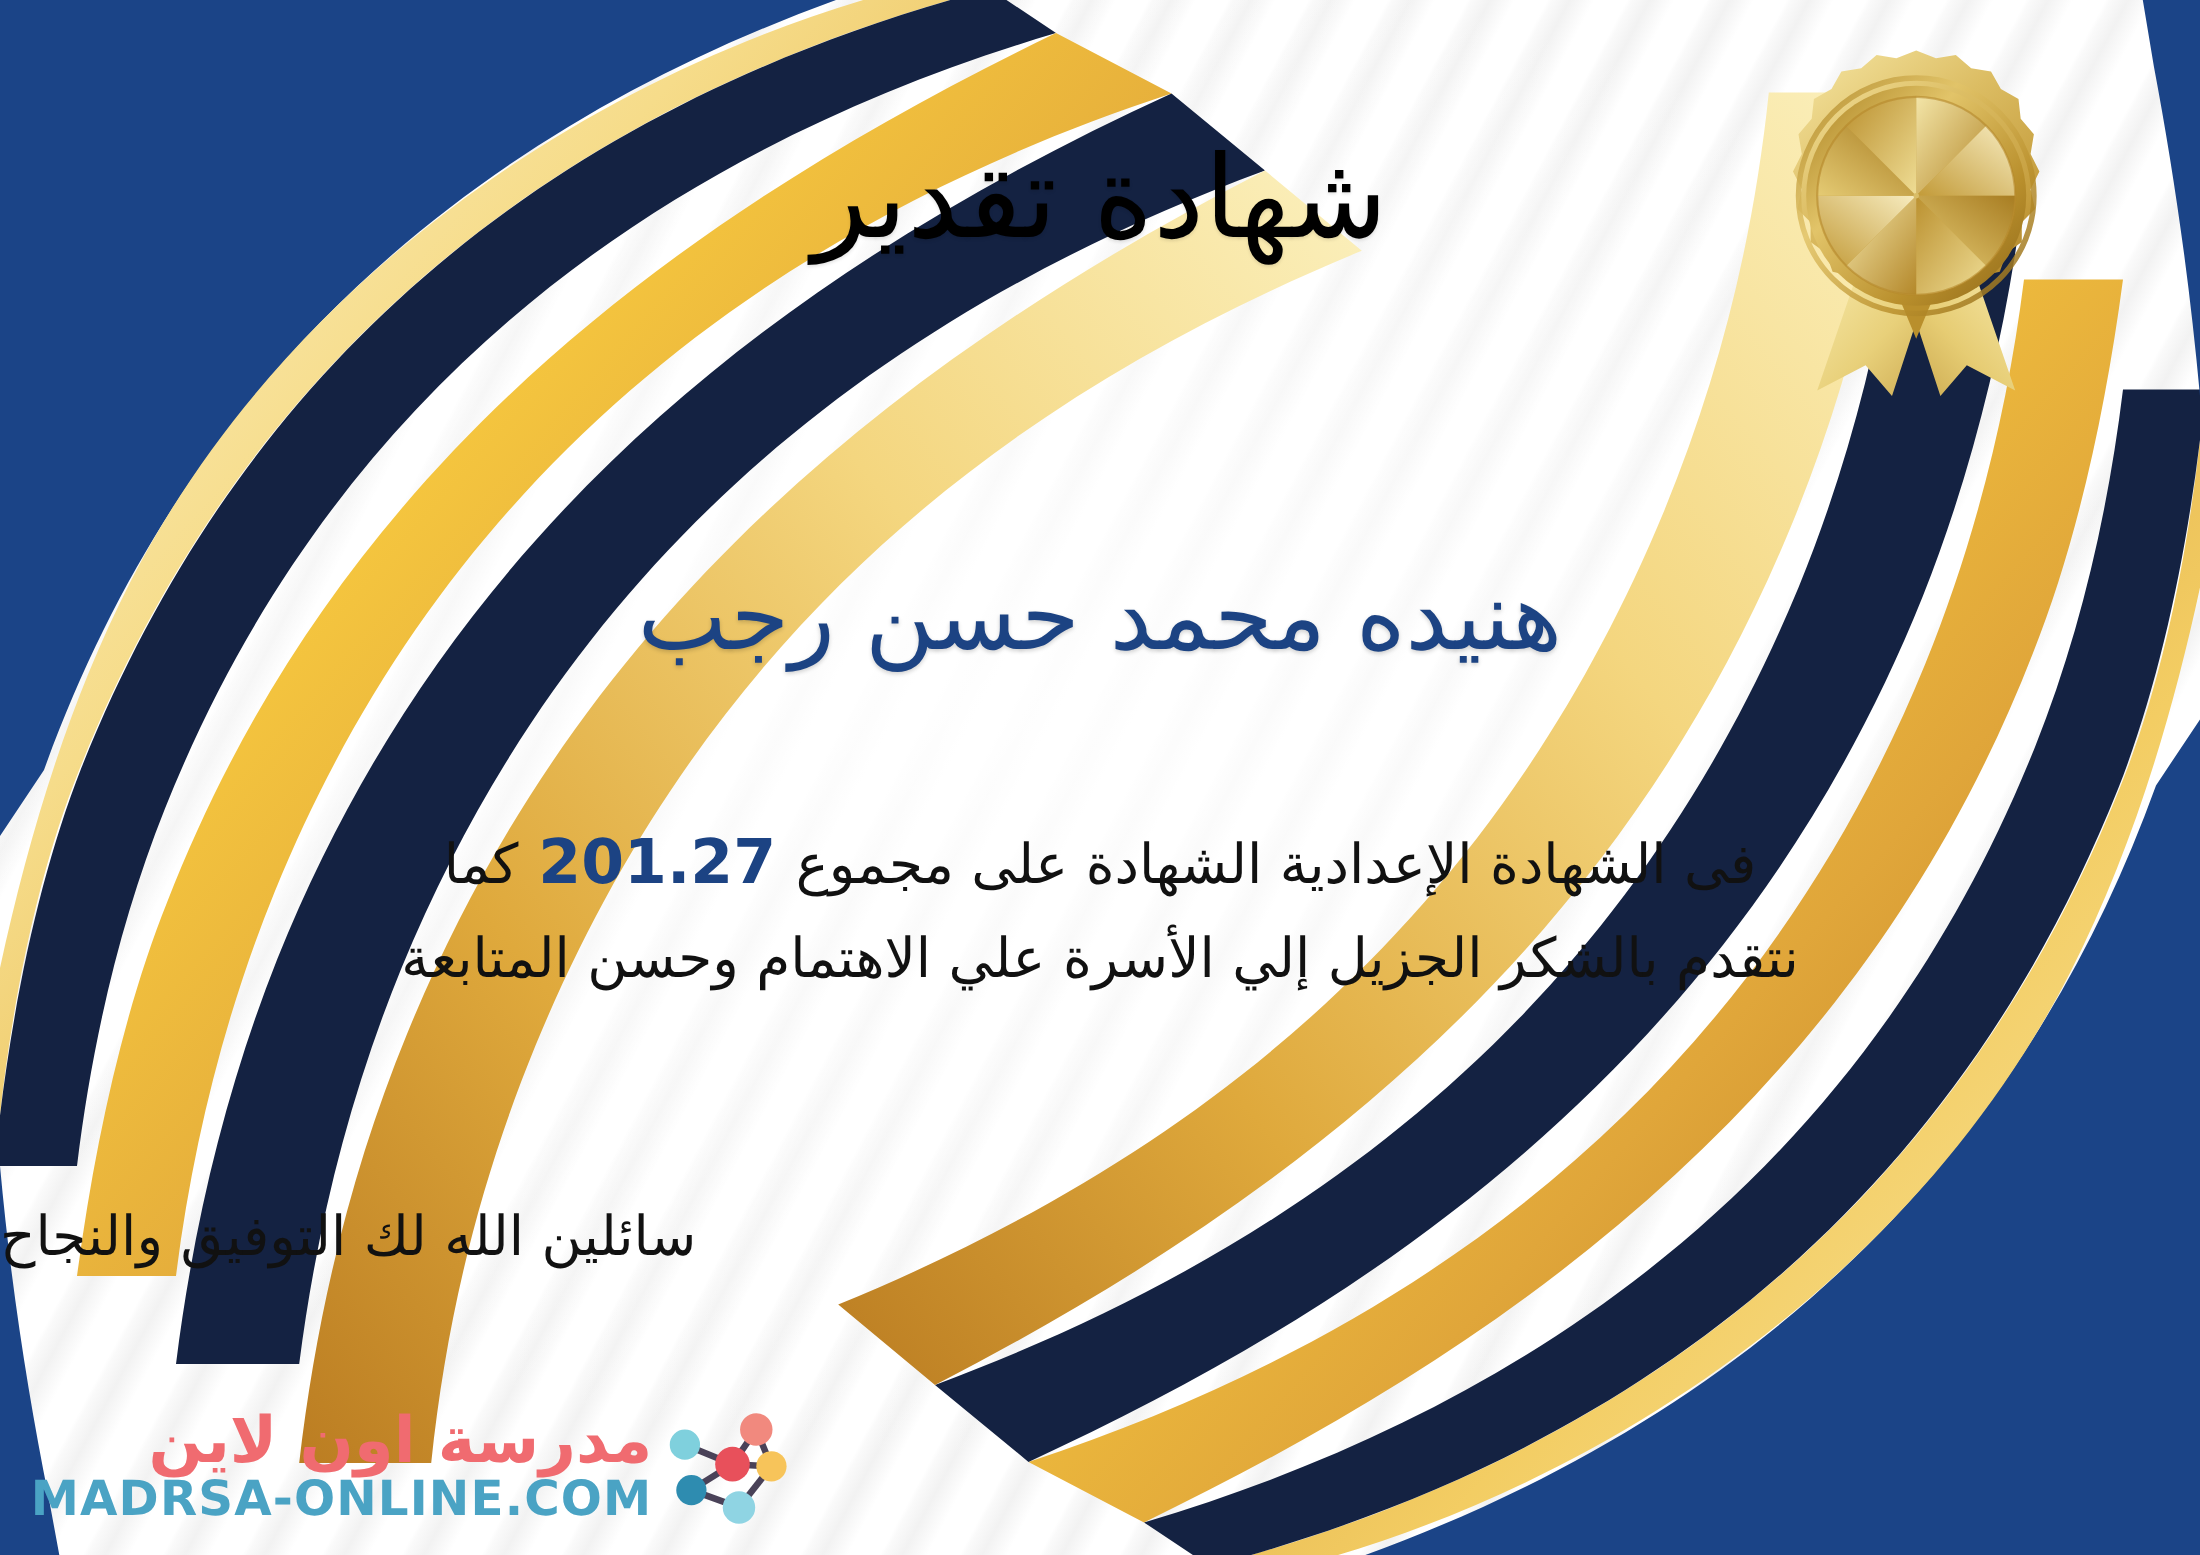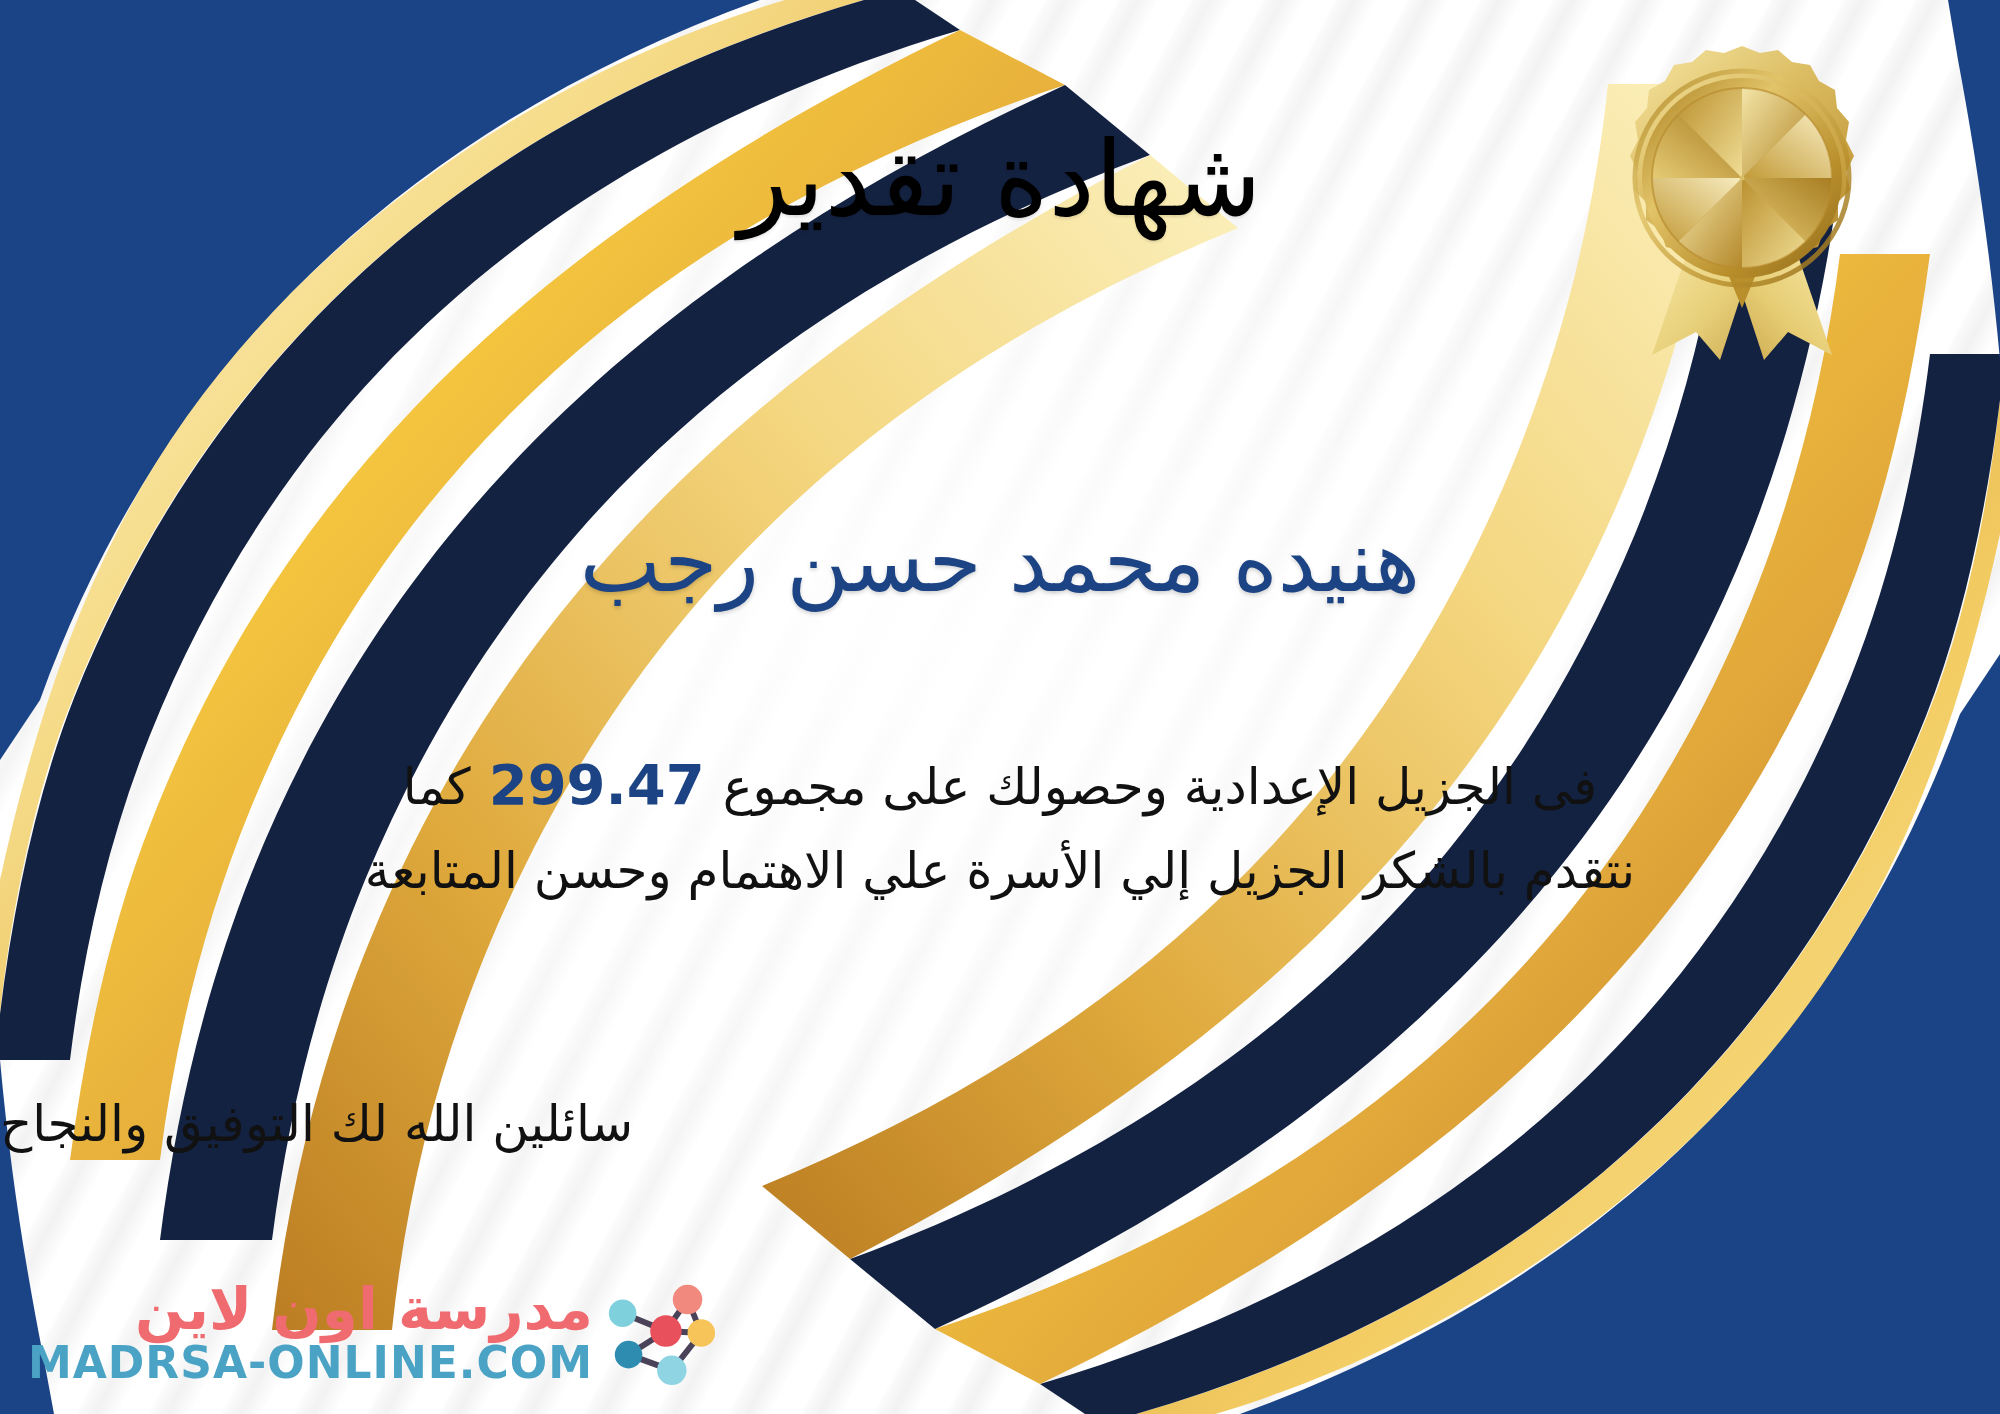--- a/index.html
+++ b/index.html
@@ -247,21 +247,21 @@
   </svg>
 
   <div class="content">
 
     <div class="cert-title">شهادة تقدير</div>
 
     <div class="recipient-name">هنيده محمد حسن رجب</div>
 
     <div class="body-block">
       <div class="body-line">
-        <span>فى الجزيل الإعدادية وحصولك على مجموع</span><span class="score">299.47</span><span>كما</span>
+        <span>فى الشهادة الإعدادية الشهادة على مجموع</span><span class="score">201.27</span><span>كما</span>
       </div>
       <div class="body-line">نتقدم  بالشكر الجزيل إلي الأسرة علي الاهتمام وحسن المتابعة</div>
     </div>
 
     <div class="closing-line">سائلين الله لك التوفيق  والنجاح</div>
   </div>
 
   <svg class="medal" viewBox="0 0 265 320">
     <defs>
       <linearGradient id="ribL" x1="0" y1="0" x2="1" y2="1">

